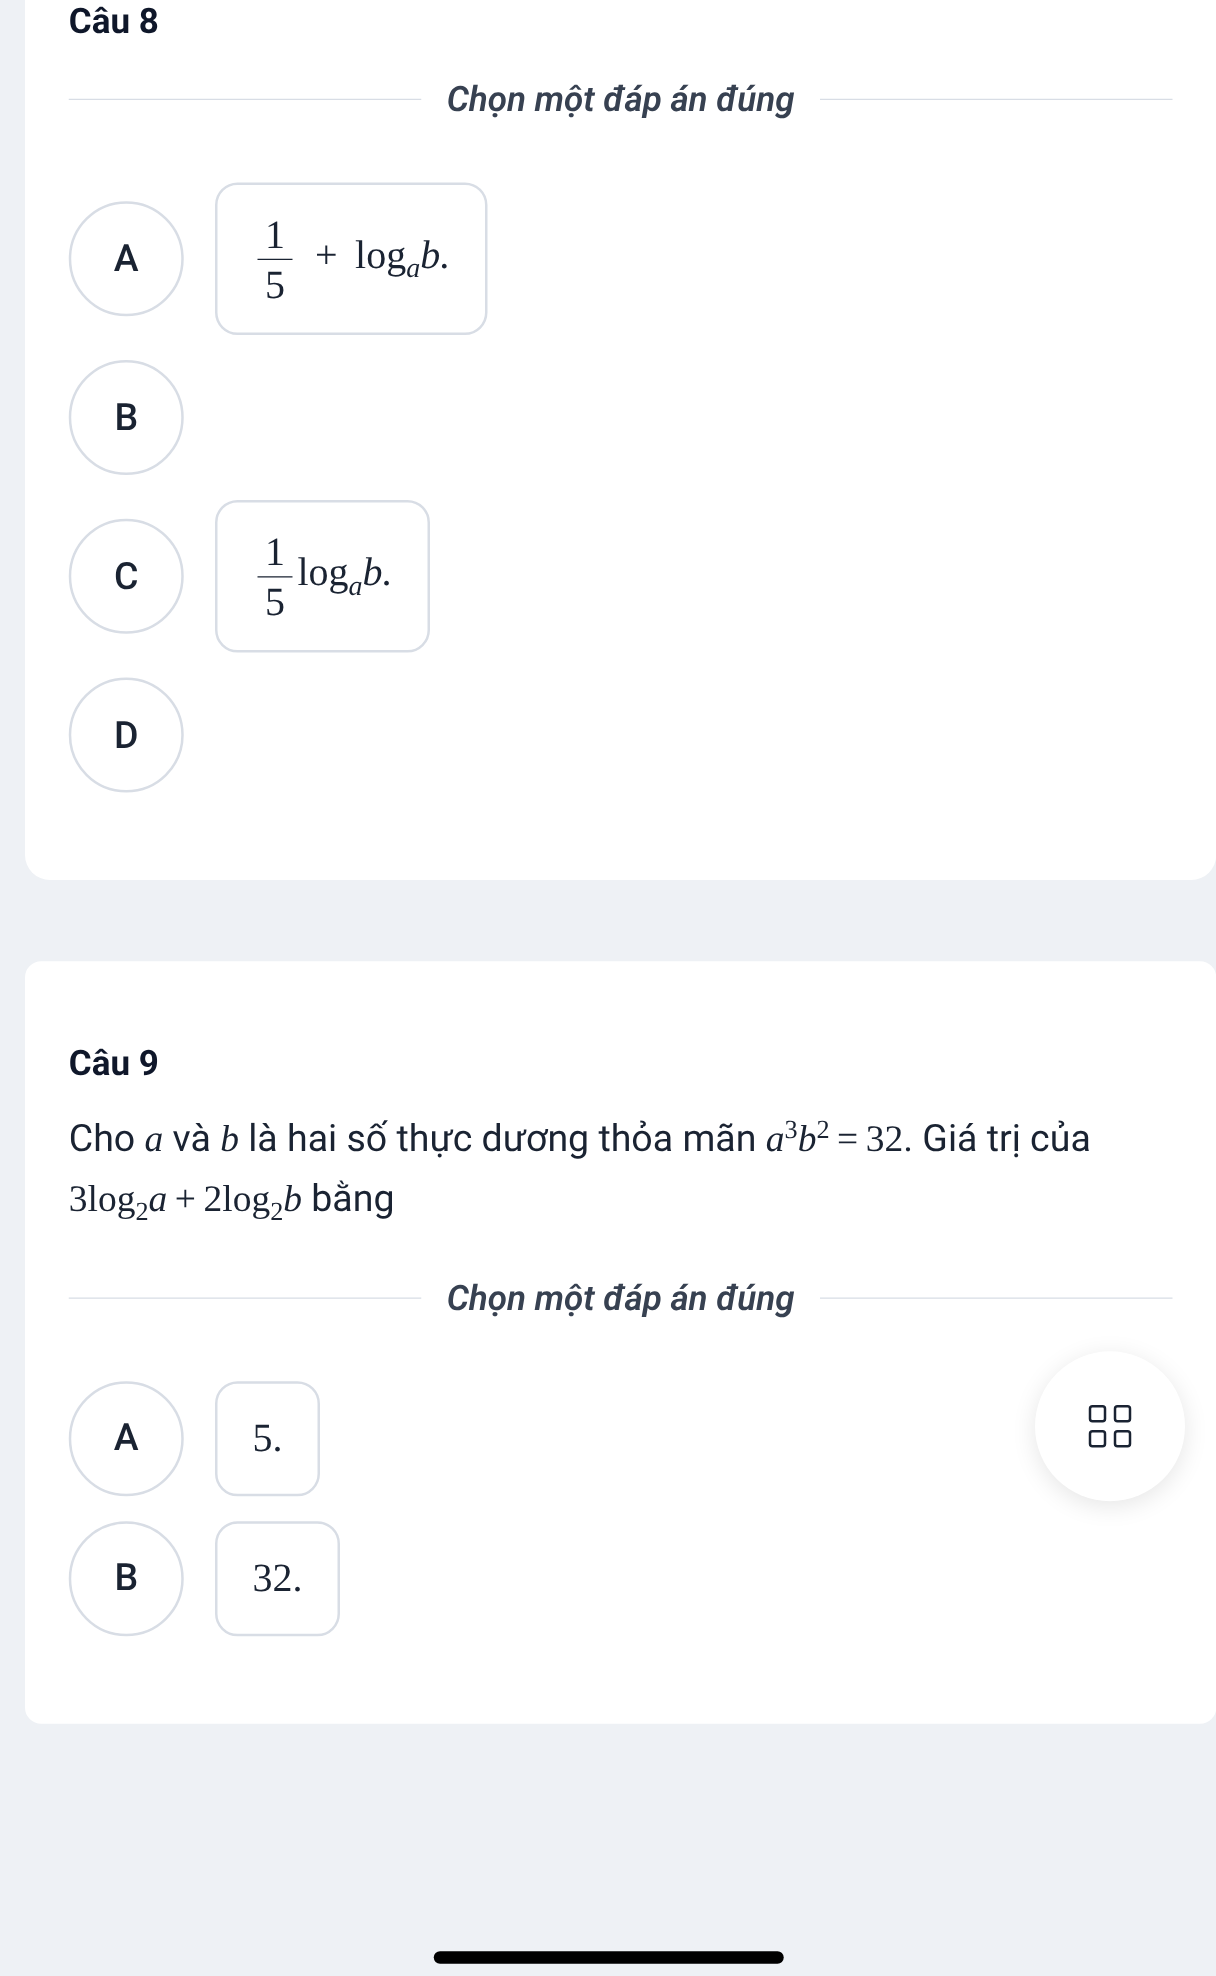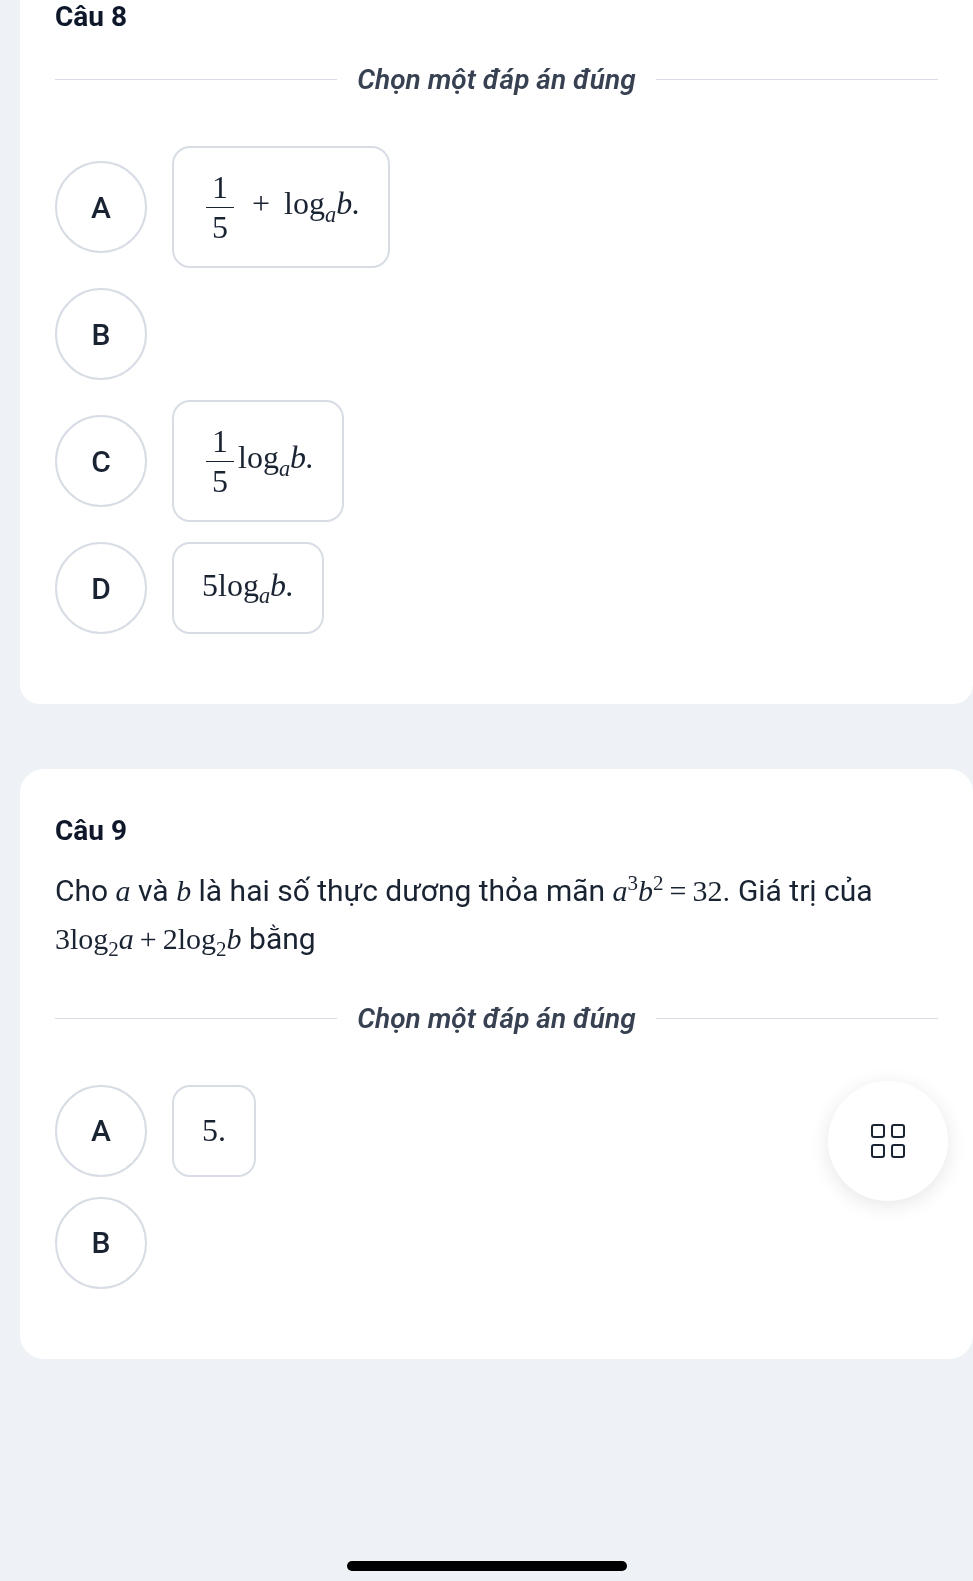--- a/index.html
+++ b/index.html
@@ -15,22 +15,22 @@
       position: relative;
     }
     .question-card {
       background-color: #ffffff;
       margin-left: 20px;
       border-radius: 0 0 20px 20px;
       padding: 0 35px 50px 35px;
     }
     .question-card.second {
       margin-top: 65px;
-      border-radius: 24px;
-      padding-top: 45px;
+      border-radius: 13px;
+      padding-top: 65px;
     }
     .question-title {
       font-size: 28px;
       font-weight: 700;
       color: #0f172a;
       margin-bottom: 20px;
     }
     .question-text {
       font-size: 30px;
       color: #1a2332;
@@ -198,25 +198,20 @@
         <span class="frac">
             <span class="num">1</span>
             <span class="den">5</span>
           </span><span class="roman">log</span><span class="sub">a</span><span>b.</span>
       </span>
     </div>
   </div>
 
   <div class="option-row">
     <div class="option-letter">D</div>
-    <div class="option-content">
-      <span class="math">
-        <span class="roman">5</span><span class="roman">log</span><span class="sub">a</span><span>b.</span>
-      </span>
-    </div>
   </div>
 </div>
 
 <div class="question-card second">
   <div class="question-title">Câu 9</div>
 
   <div class="question-text">
     <span>Cho </span><span class="math">a</span><span> và </span><span class="math">b</span><span> là hai số thực dương thỏa mãn </span><span class="math"><span>a</span><span class="sup">3</span><span>b</span><span class="sup">2</span><span class="ops">=</span><span class="roman">32</span></span><span>. Giá trị của </span><span class="math"><span class="roman">3</span><span class="roman">log</span><span class="sub roman">2</span><span>a</span><span class="ops">+</span><span class="roman">2</span><span class="roman">log</span><span class="sub roman">2</span><span>b</span></span><span> bằng</span>
   </div>
 
@@ -228,20 +223,23 @@
 
   <div class="option-row">
     <div class="option-letter">A</div>
     <div class="option-content">
       <span class="math roman">5.</span>
     </div>
   </div>
 
   <div class="option-row">
     <div class="option-letter">B</div>
+    <div class="option-content">
+      <span class="math roman">32.</span>
+    </div>
   </div>
 </div>
 
 <div class="fab">
   <div class="grid-icon">
     <span></span>
       <span></span>
       <span></span>
       <span></span>
   </div>

